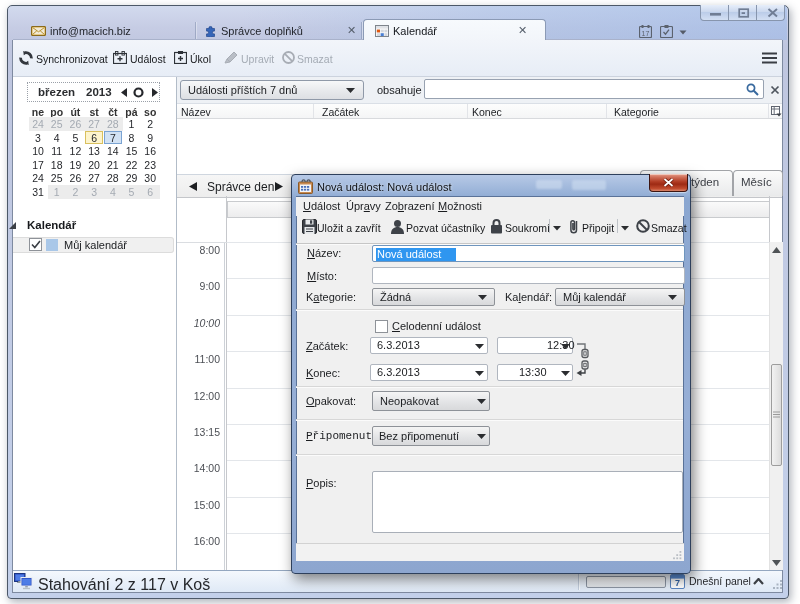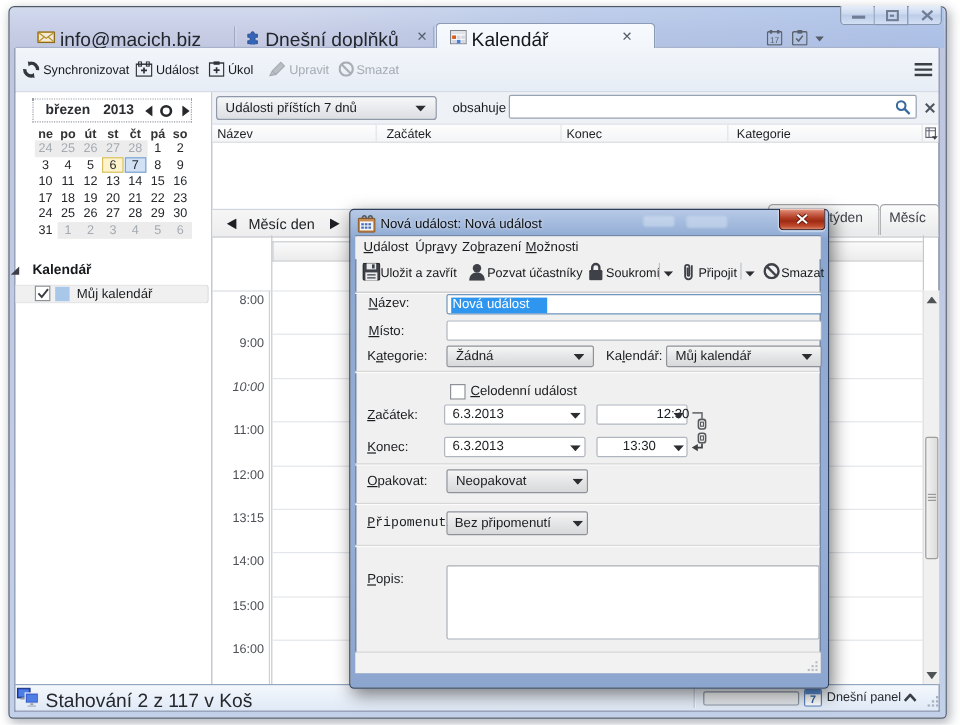--- a/index.html
+++ b/index.html
@@ -11,21 +11,21 @@
 #client{left:13px;top:40px;width:769px;height:552px;background:#fff;}
 
 #capbtns{left:700px;top:5px;width:85px;height:16px;display:flex;}
 .capb{flex:1;border:1px solid #8795ad;border-top:none;background:linear-gradient(180deg,#e7eefa 0%,#cbd8ee 45%,#bccde9 50%,#d3dff3 100%);position:relative;}
 .capb+.capb{border-left:none;}
 .capb:first-child{border-bottom-left-radius:4px;}
 .capb:last-child{border-bottom-right-radius:4px;}
 
 .tabsep{top:22px;height:17px;width:1px;background:rgba(90,105,140,.35);box-shadow:1px 0 0 rgba(255,255,255,.35);}
 #tabact{left:363px;top:19px;width:181px;height:21px;background:linear-gradient(180deg,#f7fafd,#f2f5fa);border:1px solid #8b9ab5;border-bottom:none;border-radius:4px 4px 0 0;box-shadow:0 1px 0 #f2f6fb;}
-.tabtxt{font-size:16px;color:#15181d;top:25px;}
+.tabtxt{font-size:11px;color:#15181d;top:25px;}
 .tabtxt.dim{color:#23262c;}
 .tclose{font-size:11px;color:#555e6b;top:24px;}
 
 #toolbar{left:13px;top:40px;width:769px;height:36px;background:linear-gradient(180deg,#f2f5fa,#e7edf6);border-bottom:1px solid #ccd3de;}
 .tbtxt{font-size:10.5px;color:#17191c;top:52.5px;}
 .tbtxt.dis{color:#a4abb4;}
 
 #sidebar{left:13px;top:77px;width:163px;height:493px;background:#fff;}
 #vsplit{left:176px;top:77px;width:1px;height:493px;background:#b2bcc8;}
 .mchead{left:27px;top:82px;width:133px;height:20px;border:1px dotted #9aa0a8;box-sizing:border-box;}
@@ -101,21 +101,21 @@
   <svg class="abs" style="left:31px;top:26px" width="15" height="10">
     <rect x="0.5" y="0.5" width="14" height="9" rx="0.5" fill="#d8a93c" stroke="#8a6a1c"></rect>
     <rect x="1.5" y="1.5" width="12" height="7" fill="#f2ead6"></rect>
     <path d="M1.5 1.5 L7.5 5.8 L13.5 1.5 M1.5 8.5 L5.8 4.8 M13.5 8.5 L9.2 4.8" fill="none" stroke="#b8912e" stroke-width="1"></path>
   </svg>
   <div class="abs tabtxt dim" style="left:50px">info@macich.biz</div>
 
   <svg class="abs" style="left:205px;top:25px" width="12" height="12">
     <path d="M1.5 3.5 h2.6 a1.5 1.5 0 1 1 2.8 0 H9.5 v2.6 a1.5 1.5 0 1 0 0 2.8 V11.5 H6.9 a1.5 1.5 0 1 1 -2.8 0 H1.5 V8.9 a1.5 1.5 0 1 0 0 -2.8 Z" fill="#3565b8" stroke="#24488c" stroke-width="0.7"></path>
   </svg>
-  <div class="abs tabtxt dim" style="left:221px">Dnešní doplňků</div>
+  <div class="abs tabtxt dim" style="left:221px">Správce doplňků</div>
   <div class="abs tclose" style="left:347px">✕</div>
 
   <svg class="abs" style="left:375px;top:25px" width="14" height="12">
     <rect x="0.5" y="0.5" width="13" height="11" fill="#fdfdfd" stroke="#7e848c"></rect>
     <rect x="1" y="1" width="12" height="2.6" fill="#dfe2e7"></rect>
     <g fill="#d4d8de">
       <rect x="1.8" y="4.6" width="3.2" height="2.8"></rect>
         <rect x="5.6" y="4.6" width="3.2" height="2.8"></rect>
         <rect x="9.4" y="4.6" width="3" height="2.8"></rect>
       <rect x="1.8" y="8.2" width="3.2" height="2.8"></rect>
@@ -291,21 +291,21 @@
   <rect x="0.5" y="0.5" width="8" height="8" fill="#fdfdfd" stroke="#5f6570"></rect>
   <path d="M0.5 3 h8 M3.2 0.5 v8" stroke="#5f6570" stroke-width="0.9"></path>
   <path d="M5.5 7.5 h5 l-2.5 3 z" fill="#3c4046"></path>
 </svg>
 
 <div class="abs" id="daybar"></div>
 <div id="daybarctl">
 <svg class="abs" style="left:188px;top:182px" width="10" height="9">
       <path d="M9 0 L1 4.5 L9 9 Z" fill="#1d1f22"></path>
     </svg>
-<div class="abs" style="left:207px;top:180px;font-size:12px;color:#1b1d20;">Měsíc den</div>
+<div class="abs" style="left:207px;top:180px;font-size:12px;color:#1b1d20;">Správce den</div>
 <svg class="abs" style="left:274px;top:182px" width="10" height="9">
       <path d="M1 0 L9 4.5 L1 9 Z" fill="#1d1f22"></path>
     </svg>
 <div class="abs vtab" style="left:640px;width:93px;"></div>
 <div class="abs vtabtxt" style="left:691px;">týden</div>
 <div class="abs vtab" style="left:733px;width:50px;"></div>
 <div class="abs vtabtxt" style="left:741px;">Měsíc</div>
 </div>
 
 <div id="daygrid">

